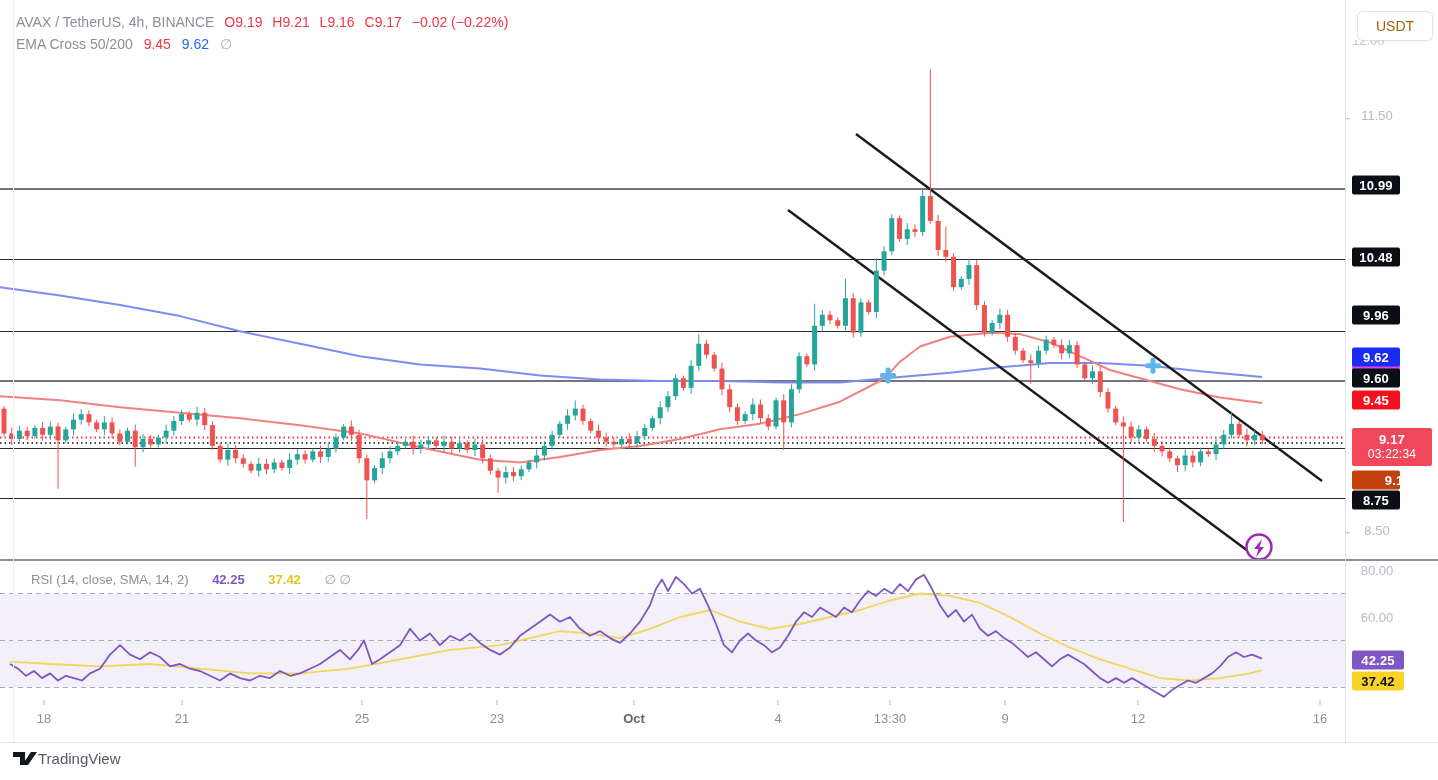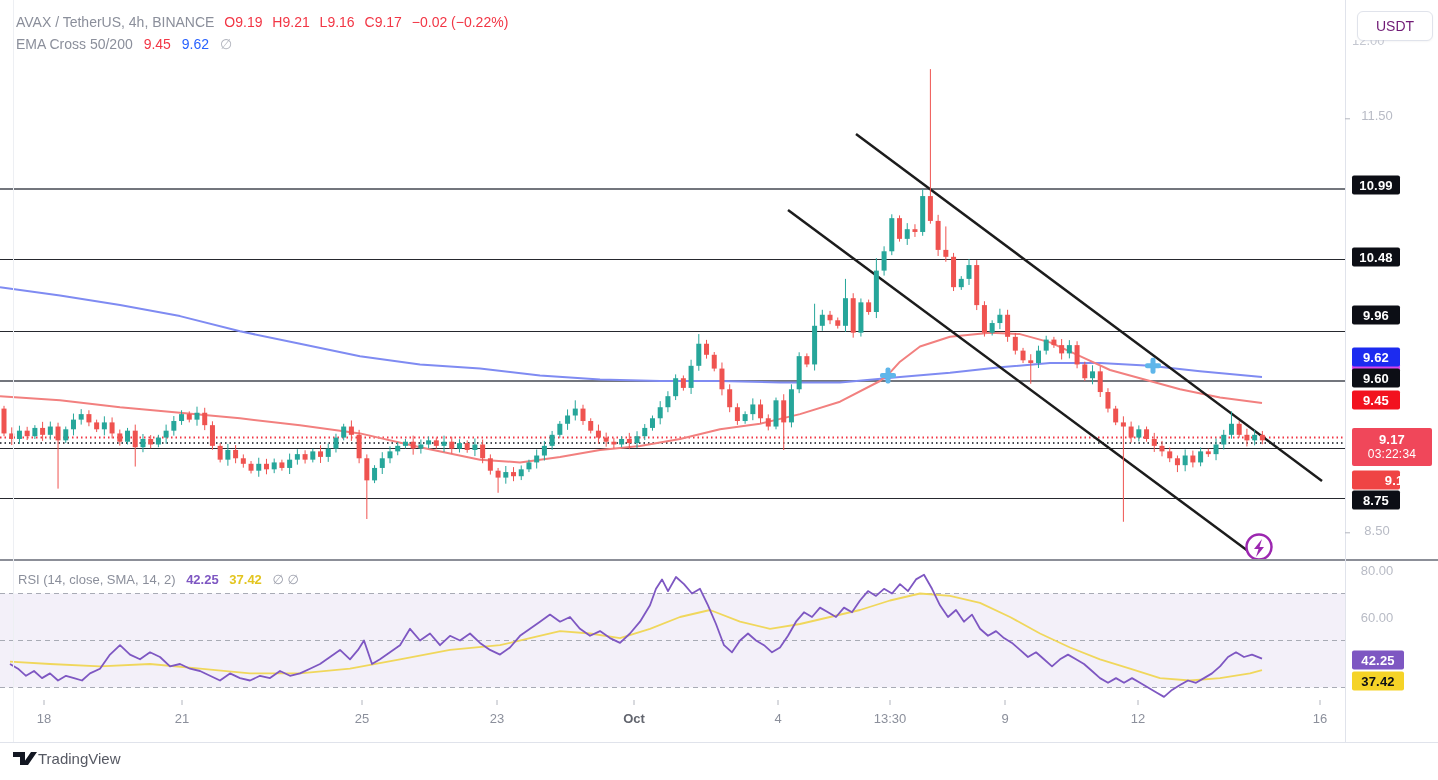--- a/index.html
+++ b/index.html
@@ -11,27 +11,27 @@
   
   #legend-main { left:16px; top:14px; font-size:14px; color:#8b8f9b; }
   #legend-main .red { color:#f23645; }
   #legend-main span { margin-right:6px; }
   #legend-ema { left:16px; top:36px; font-size:14px; color:#8b8f9b; }
   #legend-ema span { margin-right:7px; }
   #legend-ema .red { color:#f23645; }
   #legend-ema .blue { color:#2962ff; }
   #legend-ema .gray { color:#b2b5be; }
   #legend-rsi { left:18px; top:572px; font-size:13px; color:#8b8f9b; }
-  #legend-rsi span { margin-right:7px; }
+  #legend-rsi span { margin-right:7px;margin-left:13px; }
   #legend-rsi .purple { color:#7e57c2; font-weight:bold; }
   #legend-rsi .yellow { color:#e3c520; font-weight:bold; }
   #legend-rsi .gray { color:#9b9eab; }
   
   #usdt-button { left:1357px; top:11px; width:76px; height:30px; background:#fff;
-    border:1px solid #e0e3eb; border-radius:6px; font-size:14px; color:#701a75;
+    border:1px solid #e0e3eb; border-radius:6px; font-size:14px; color:#a16207;
     display:flex; align-items:center; justify-content:center; font-weight:400;
     box-shadow:0 1px 2px rgba(0,0,0,0.04); cursor:pointer; }
   
   #clipped-label { left:1352px; top:40px; width:50px; height:13px; overflow:hidden; }
   #clipped-label div { position:relative; top:-7px; text-align:left; font-size:13px; color:#c4c7d0; }
   
   .plabel { position:absolute; left:1352px; width:50px; text-align:center; font-size:13px;
     color:#b8bbc5; transform:translateY(-50%); }
   .pbadge { position:absolute; left:1352px; width:48px; height:19px; border-radius:2px;
     color:#fff; font-size:13px; font-weight:600; display:flex; align-items:center;
@@ -474,21 +474,21 @@
       <div class="pbadge kind-black" style="top: 378px; background: rgb(12, 14, 21);">
         <div>9.60</div>
       </div>
       <div class="pbadge kind-red" style="top: 400px; background: rgb(242, 18, 30);">
         <div>9.45</div>
       </div>
       <div class="pbadge kind-current" style="top: 447px; background: rgb(240, 71, 90); text-align: center;">
         <div>9.17</div>
         <div class="sub">03:22:34</div>
       </div>
-      <div class="pbadge kind-black" style="top: 480px; background: #ef4444; padding-left: 43px;">
+      <div class="pbadge kind-black" style="top: 480px; background: #c2410c; padding-left: 43px;">
         <div>9.11</div>
       </div>
       <div class="pbadge kind-black" style="top: 500px; background: rgb(12, 14, 21);">
         <div>8.75</div>
       </div>
       <div class="plabel" style="top: 530px;">8.50</div>
       <div class="plabel" style="top: 570px;">80.00</div>
       <div class="plabel" style="top: 617px;">60.00</div>
       <div class="pbadge kind-purple" style="top: 660px; background: rgb(126, 87, 194);">
         <div>42.25</div>

